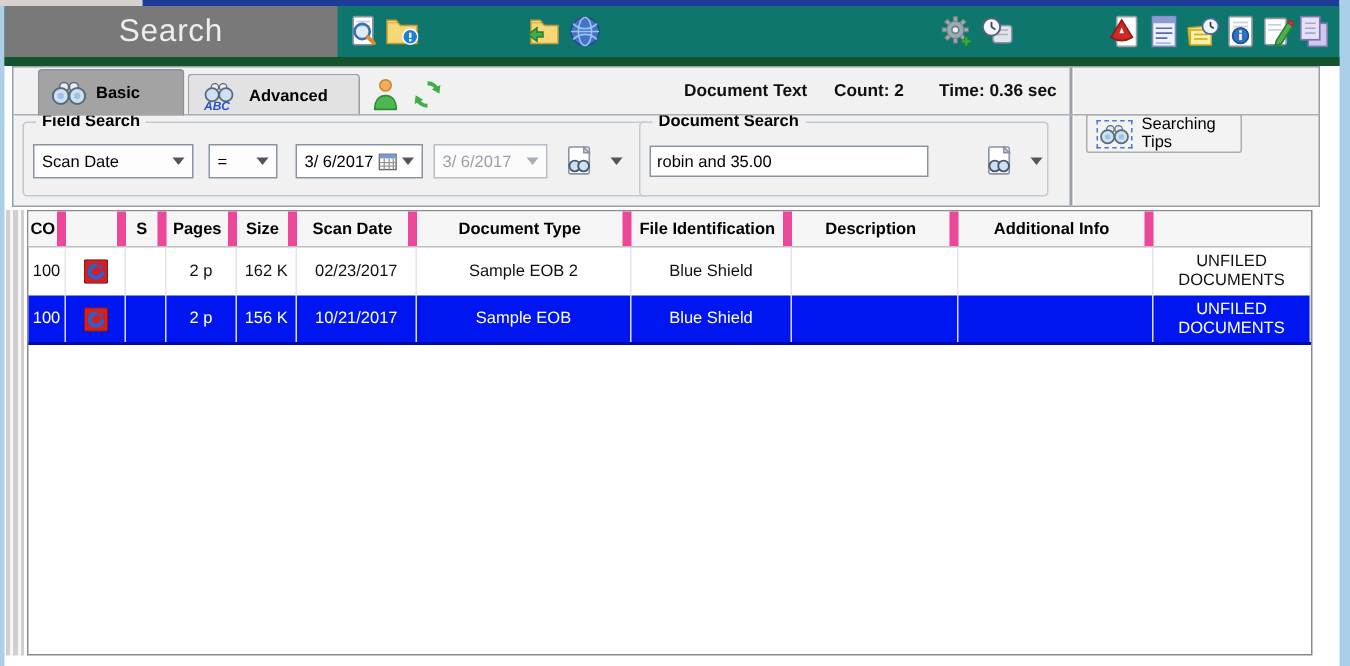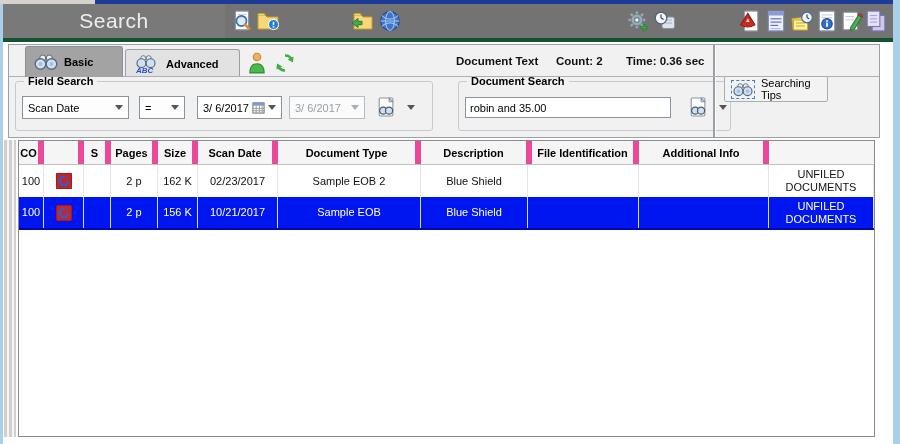--- a/index.html
+++ b/index.html
@@ -6,22 +6,22 @@
   #window{position:relative;width:900px;height:444px;background:#ffffff;
           font-family:"Liberation Sans",sans-serif;overflow:hidden;}
 
   
   .border-left{position:absolute;left:0;top:4px;bottom:0;width:3px;background:#a9cfe9;}
   .border-right{position:absolute;right:0;top:0;bottom:0;width:7px;background:#a9cfe9;}
   .topstrip-a{position:absolute;left:0;top:0;width:95px;height:4px;background:#d6d3ce;}
   .topstrip-b{position:absolute;left:95px;top:0;right:7px;height:4px;background:#1d3c97;}
 
   
-  .toolbar{position:absolute;left:3px;top:4px;right:7px;height:34px;background:#737373;
-           border-bottom:4px solid #14532d;}
+  .toolbar{position:absolute;left:3px;top:4px;right:7px;height:34px;background:#0f766e;
+           border-bottom:6px solid #14532d;}
   .search-title{position:absolute;left:0;top:0;width:222px;height:34px;background:#797979;
                 color:#eeeeee;font-size:21px;display:flex;align-items:center;justify-content:center;
                 letter-spacing:.5px;}
   .tbicon{position:absolute;top:6px;width:22px;height:22px;cursor:pointer;}
   .tbicon svg{width:100%;height:100%;}
 
   
   .panel{position:absolute;left:8px;top:44px;width:872px;height:94px;background:#f1f1f1;
          border:1px solid #9aa0a6;box-sizing:border-box;}
   .tabline{position:absolute;left:0;right:0;top:31px;height:1px;background:#aab0b6;z-index:1;}
@@ -311,23 +311,23 @@
             <path d="M12.5 1 l3.5 3.5 h-3.5 z" fill="#dce4ee" stroke="#8a93a2"></path>
             <circle cx="6.8" cy="13" r="3.4" fill="#cfe0f2" stroke="#4a5a6a" stroke-width="1.2"></circle>
             <circle cx="12.4" cy="13" r="3.4" fill="#cfe0f2" stroke="#4a5a6a" stroke-width="1.2"></circle>
           </svg>
       </span>
       <span class="dropbtn" style="left:388px;">
         <span class="chev"></span>
       </span>
     </div>
 
-    <div class="groupbox" style="left:449px;width:273px;">
+    <div class="groupbox" style="left:417px;width:273px;">
       <span class="grouplabel">Document Search</span>
-      <input class="textinput" style="left: 6px; width: 206px;" value="robin and 35.00">
+      <input class="textinput" style="left: 6px; width: 186px;" value="robin and 35.00">
       <span class="iconbtn" style="left:225px;">
         <svg viewBox="0 0 18 20">
             <rect x="3" y="1" width="13" height="17" rx="1" fill="#ffffff" stroke="#8a93a2"></rect>
             <path d="M12.5 1 l3.5 3.5 h-3.5 z" fill="#dce4ee" stroke="#8a93a2"></path>
             <circle cx="6.8" cy="13" r="3.4" fill="#cfe0f2" stroke="#4a5a6a" stroke-width="1.2"></circle>
             <circle cx="12.4" cy="13" r="3.4" fill="#cfe0f2" stroke="#4a5a6a" stroke-width="1.2"></circle>
           </svg>
       </span>
       <span class="dropbtn" style="left:257px;">
         <span class="chev"></span>
@@ -355,22 +355,22 @@
 
   <div class="grid">
     <div class="grid-header">
       <div class="hcell c0">CO</div>
       <div class="hcell c1"></div>
       <div class="hcell c2">S</div>
       <div class="hcell c3">Pages</div>
       <div class="hcell c4">Size</div>
       <div class="hcell c5">Scan Date</div>
       <div class="hcell c6">Document Type</div>
+      <div class="hcell c7">File Identification</div>
       <div class="hcell c8">Description</div>
-      <div class="hcell c7">File Identification</div>
       <div class="hcell c9">Additional Info</div>
     </div>
 
     <div class="grid-row">
       <div class="cell c0">100</div>
       <div class="cell c1">
         <svg class="rowicon" viewBox="0 0 16 16">
             <rect width="16" height="16" rx="2" fill="#cc2222" stroke="#881111"></rect>
             <circle cx="8" cy="8" r="4.2" fill="none" stroke="#2a5fd4" stroke-width="2.6" stroke-dasharray="20 6.4"></circle>
             <path d="M10.5 3.4 L13 5 L10 6.6 Z" fill="#2a5fd4"></path>

